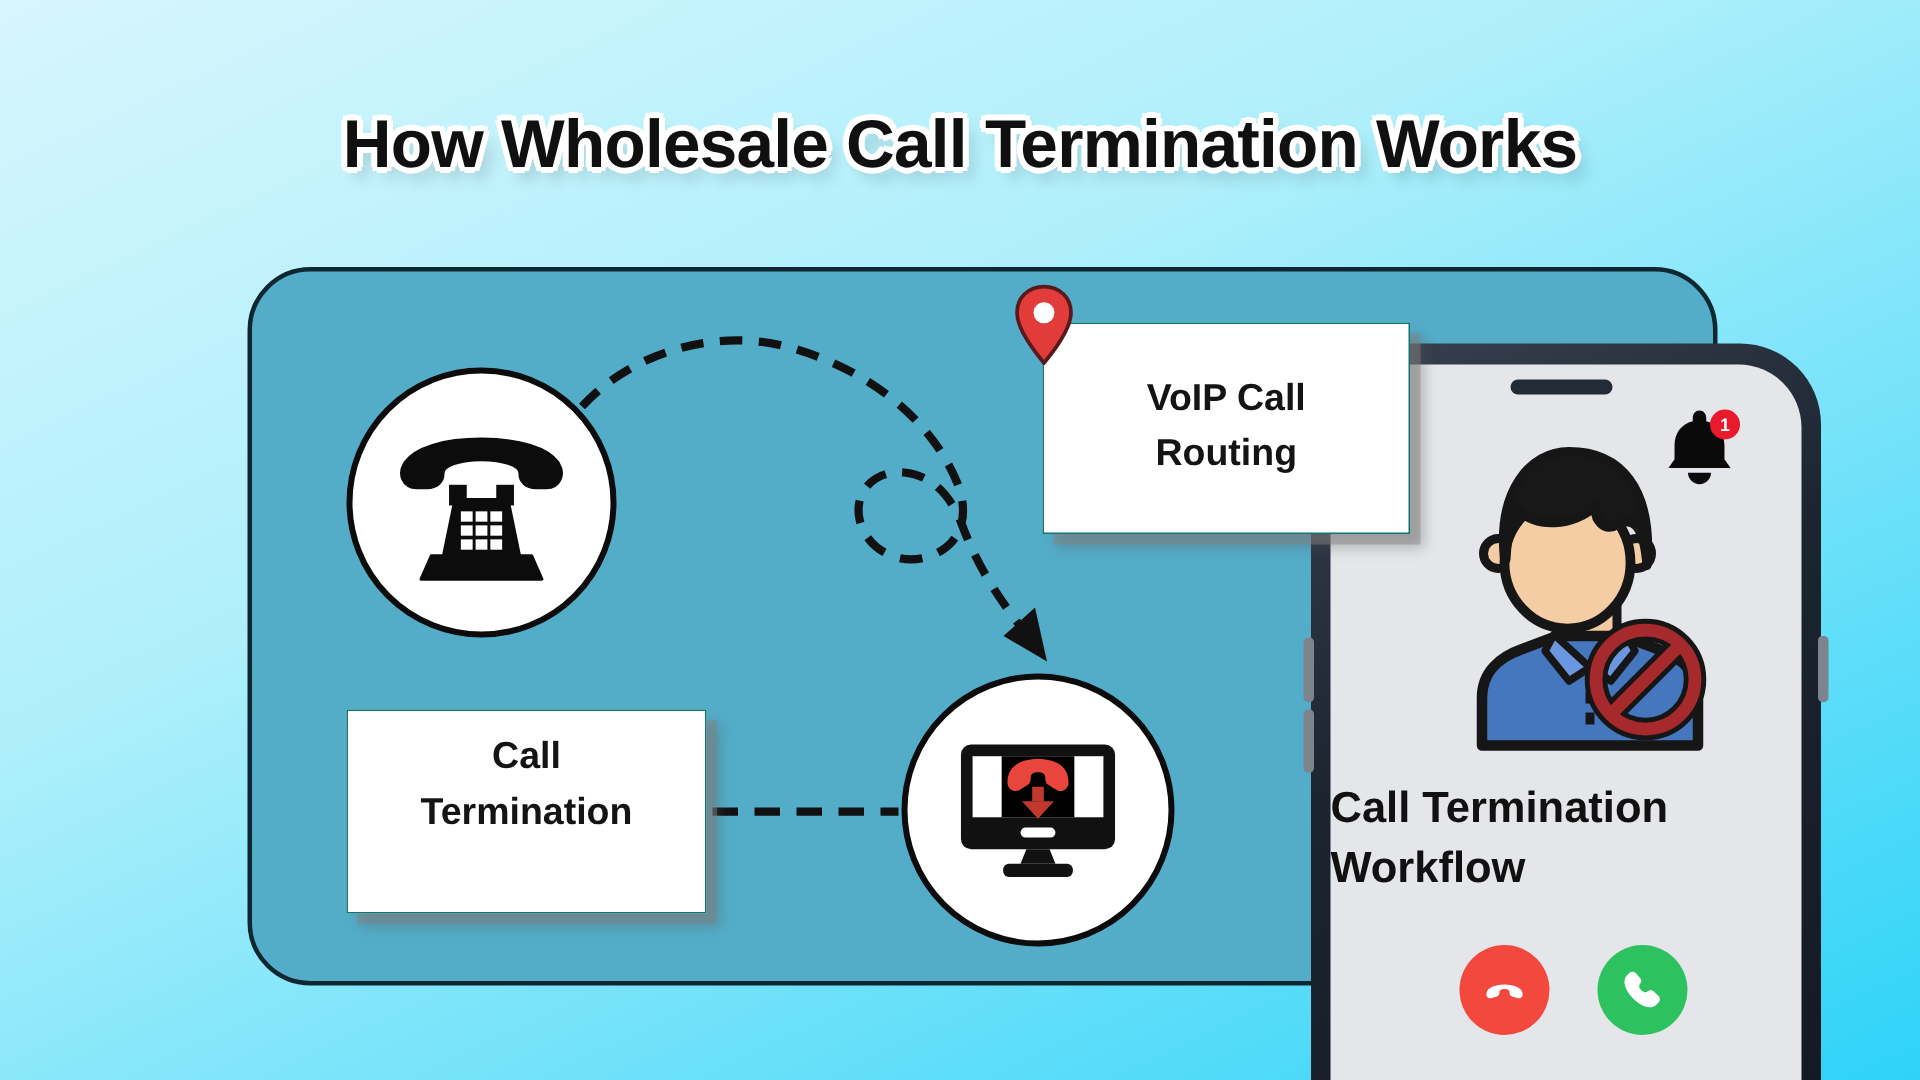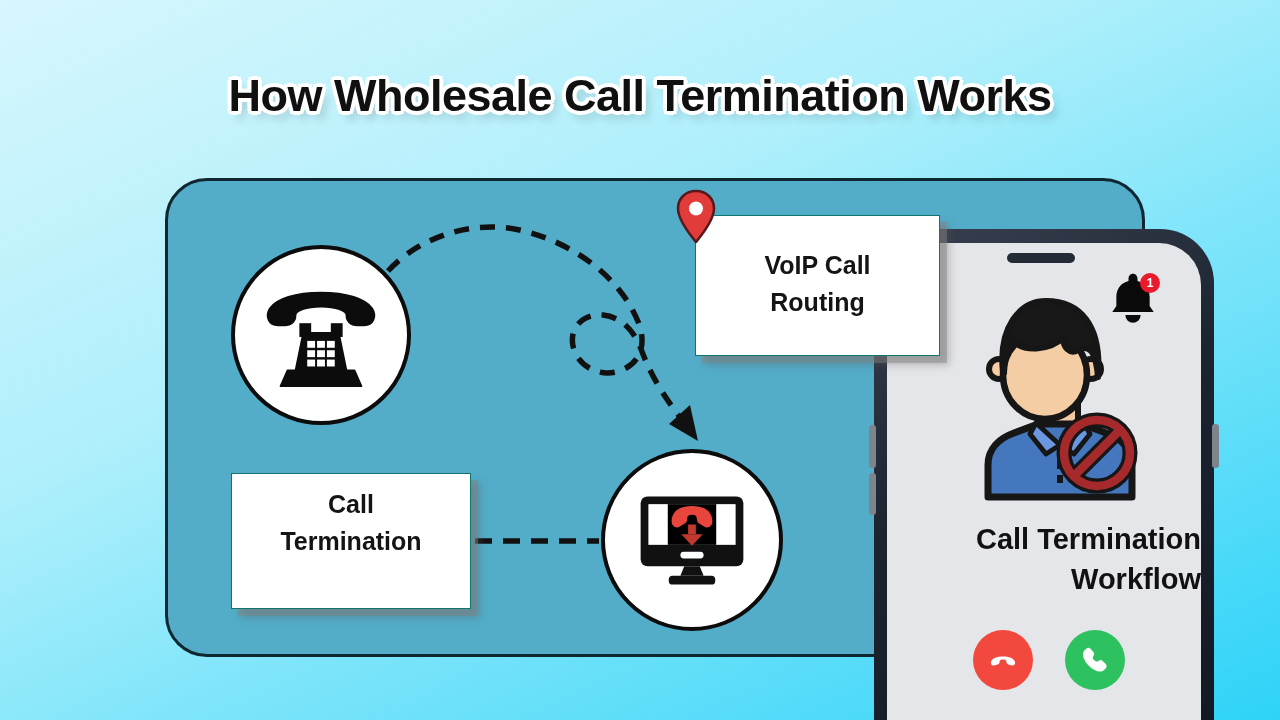--- a/index.html
+++ b/index.html
@@ -67,21 +67,21 @@
   }
   .speaker{position:absolute;left:120px;top:10px;width:68px;height:10px;border-radius:5px;background:#232b37;}
   .bell{position:absolute;left:219px;top:25px;width:54px;height:60px;}
   .bell-badge{
     position:absolute;left:253px;top:30px;width:20px;height:20px;border-radius:50%;
     background:#e81a2c;color:#fff;font-size:12px;font-weight:700;
     text-align:center;line-height:20px;
   }
   .avatar{position:absolute;left:71px;top:50px;width:204px;height:210px;}
   .caption{
-    position:absolute;left:0;top:276px;width:314px;text-align:right;
+    position:absolute;left:0;top:276px;width:314px;text-align:left;
     font-size:29px;line-height:40px;font-weight:800;color:#111;
   }
   .call-btn{
     position:absolute;top:387px;width:60px;height:60px;border-radius:50%;
     display:flex;align-items:center;justify-content:center;border:none;cursor:pointer;
   }
   .btn-decline{left:86px;background:#f2483e;}
   .btn-accept{left:178px;background:#2ec160;}
 </style>
 </head>

